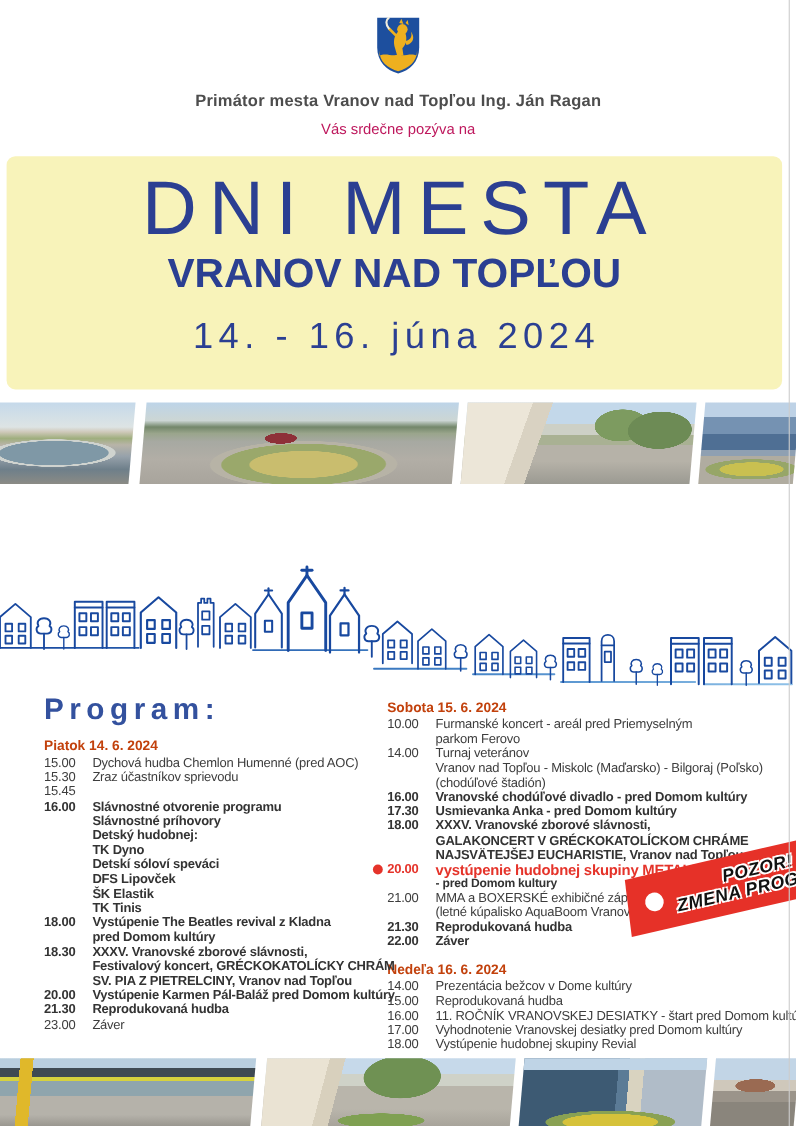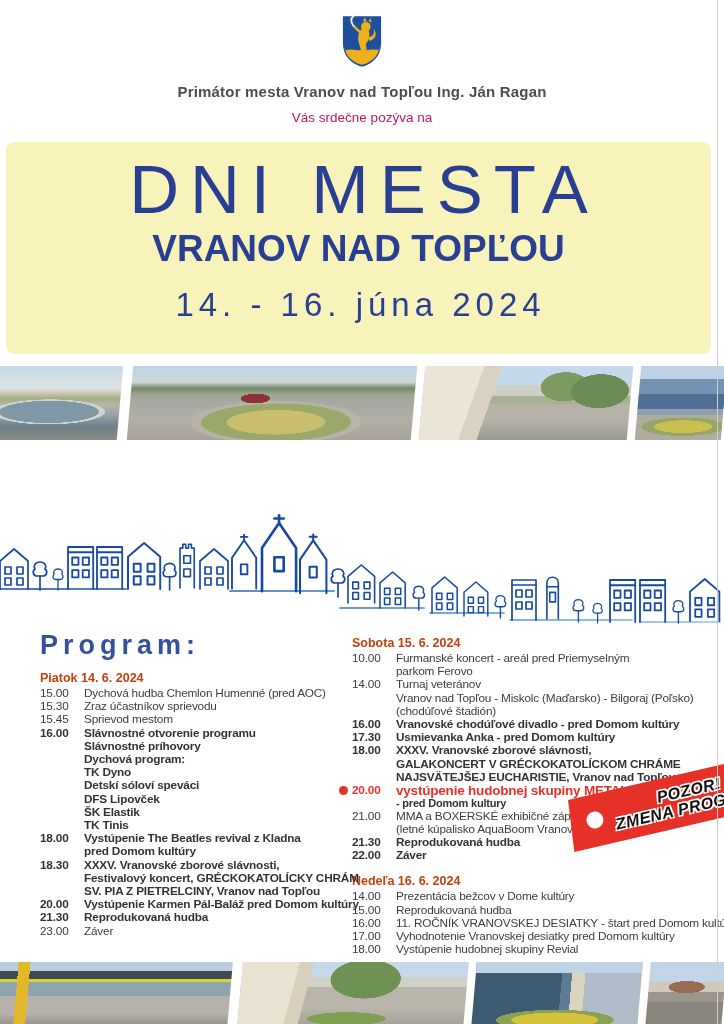--- a/index.html
+++ b/index.html
@@ -214,30 +214,27 @@
                 </span>
               </div>
               <div class="event">
                 <span class="time">15.30</span>
                 <span class="lines">
                   <span class="line">Zraz účastníkov sprievodu</span>
                 </span>
               </div>
               <div class="event">
                 <span class="time">15.45</span>
-                <span class="lines">
-                  <span class="line">Sprievod mestom</span>
-                </span>
               </div>
               <div class="event bold">
                 <span class="time">16.00</span>
                 <span class="lines">
                   <span class="line">Slávnostné otvorenie programu</span>
                   <span class="line">Slávnostné príhovory</span>
-                  <span class="line">Dychová program:</span>
+                  <span class="line">Detský hudobnej:</span>
                   <span class="line">TK Dyno</span>
                   <span class="line">Detskí sóloví speváci</span>
                   <span class="line">DFS Lipovček</span>
                   <span class="line">ŠK Elastik</span>
                   <span class="line">TK Tinis</span>
                 </span>
               </div>
               <div class="event bold">
                 <span class="time">18.00</span>
                 <span class="lines">

